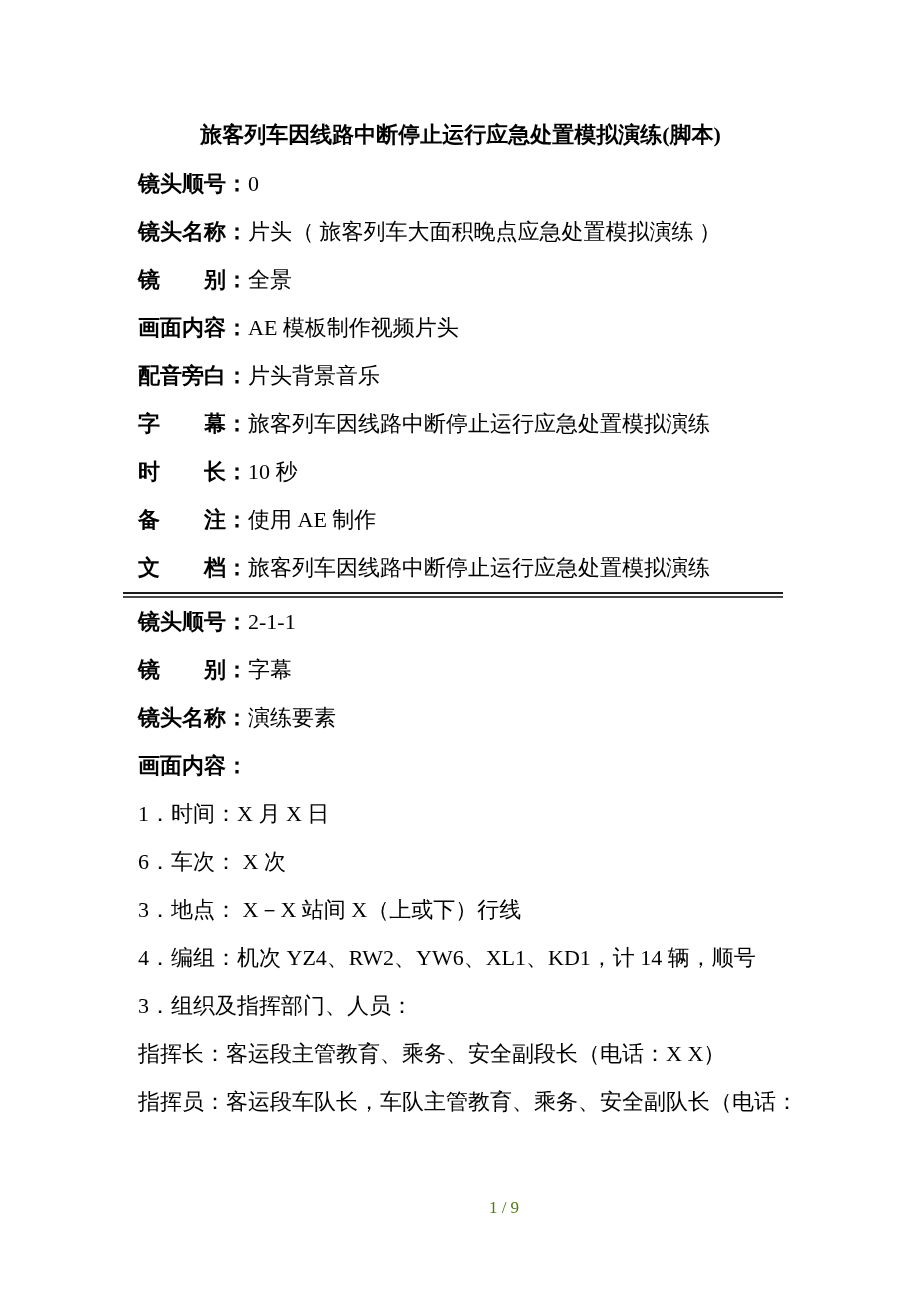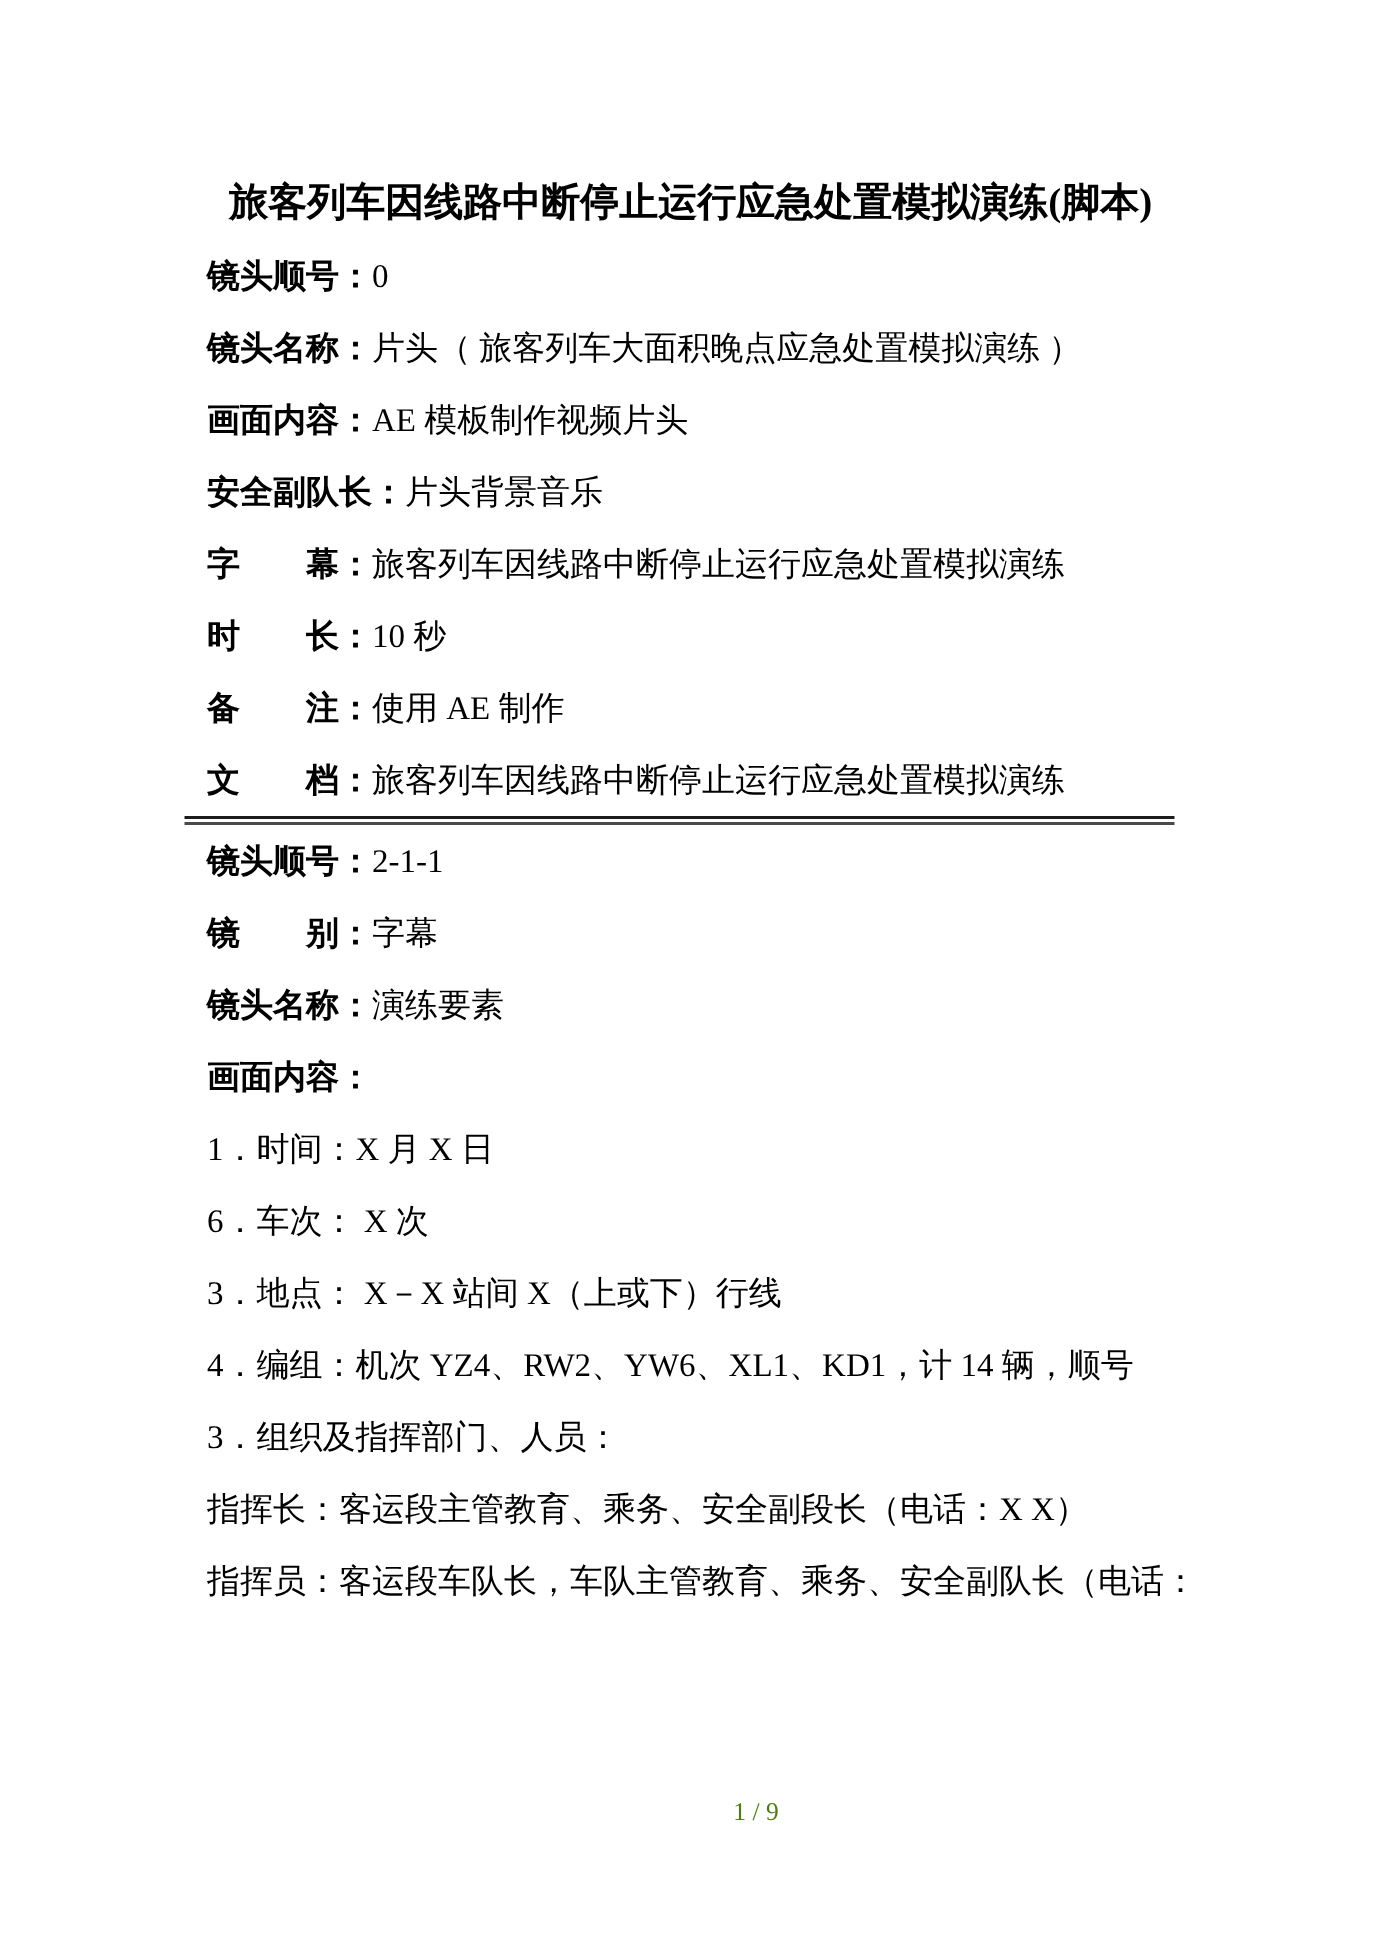--- a/index.html
+++ b/index.html
@@ -12,21 +12,21 @@
     color: #000000;
     font-family: "Liberation Serif", "DejaVu Serif", serif;
     overflow: hidden;
   }
   .content {
     padding: 110px 137px 0 138px;
   }
   .doc-title {
     height: 50px;
     line-height: 50px;
-    font-size: 26px;
+    font-size: 22px;
     font-weight: 700;
     text-align: center;
     white-space: nowrap;
   }
   p.row, p.line {
     margin: 0;
     height: 48px;
     line-height: 48px;
     font-size: 22px;
     white-space: nowrap;
@@ -53,22 +53,23 @@
 </head>
 <body>
 
 <div class="page">
   <div class="content">
 
     <div class="doc-title">旅客列车因线路中断停止运行应急处置模拟演练(脚本)</div>
 
     <p class="row"><span class="lbl">镜头顺号：</span><span class="val">0</span></p>
     <p class="row"><span class="lbl">镜头名称：</span><span class="val">片头（ 旅客列车大面积晚点应急处置模拟演练 ）</span></p>
+    <p class="row"><span class="lbl">镜　　别：</span><span class="val">全景</span></p>
     <p class="row"><span class="lbl">画面内容：</span><span class="val">AE 模板制作视频片头</span></p>
-    <p class="row"><span class="lbl">安全副队长：</span><span class="val">片头背景音乐</span></p>
+    <p class="row"><span class="lbl">配音旁白：</span><span class="val">片头背景音乐</span></p>
     <p class="row"><span class="lbl">字　　幕：</span><span class="val">旅客列车因线路中断停止运行应急处置模拟演练</span></p>
     <p class="row"><span class="lbl">时　　长：</span><span class="val">10 秒</span></p>
     <p class="row"><span class="lbl">备　　注：</span><span class="val">使用 AE 制作</span></p>
     <p class="row"><span class="lbl">文　　档：</span><span class="val">旅客列车因线路中断停止运行应急处置模拟演练</span></p>
 
     <div class="divider"></div>
 
     <p class="row"><span class="lbl">镜头顺号：</span><span class="val">2-1-1</span></p>
     <p class="row"><span class="lbl">镜　　别：</span><span class="val">字幕</span></p>
     <p class="row"><span class="lbl">镜头名称：</span><span class="val">演练要素</span></p>

